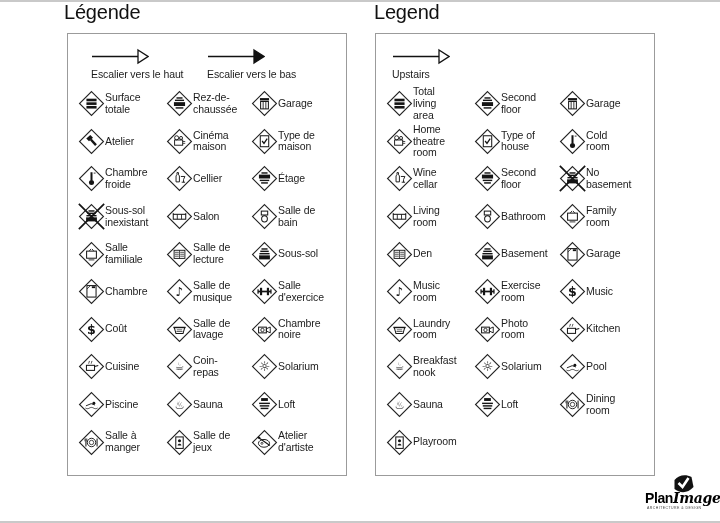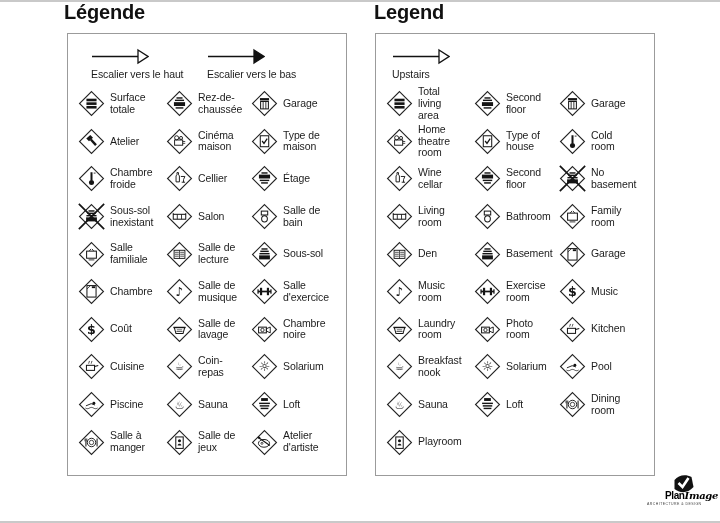--- a/index.html
+++ b/index.html
@@ -6,21 +6,21 @@
   body{
     width:720px;height:523px;position:relative;overflow:hidden;
     background:#ffffff;color:#1c1c1c;
     font-family:"Liberation Sans",sans-serif;
   }
   .edge{position:absolute;left:0;right:0;height:2px;background:#c9c9c9;}
   .edge-top{top:0;}
   .edge-bottom{bottom:0;}
 
   .title{
-    position:absolute;top:1px;font-size:20px;font-weight:bold;
+    position:absolute;top:1px;font-size:20px;font-weight:normal;
     letter-spacing:-0.2px;color:#111;
   }
   .title-fr{left:64px;}
   .title-en{left:374px;}
 
   .panel{
     position:absolute;top:33px;width:280px;height:443px;
     border:1px solid #9b9b9b;background:#fff;box-sizing:border-box;
   }
   .panel-fr{left:67px;}
@@ -35,27 +35,27 @@
   svg.arrow{width:58px;height:17px;display:block;}
   .arrow-label{font-size:10.5px;margin-top:3px;white-space:nowrap;letter-spacing:-0.1px;}
 
   .grid{
     position:absolute;top:51px;left:10px;right:3px;
     display:grid;grid-template-columns:88px 85px 1fr;
   }
   .cell{display:flex;align-items:center;height:37.6px;}
   svg.legend-icon{flex:0 0 auto;}
   .lbl{
-    font-size:10.5px;line-height:1.12;margin-left:5px;
+    font-size:10.5px;line-height:1.12;
     white-space:pre-line;letter-spacing:-0.1px;
   }
 
   .logo{position:absolute;left:645px;top:474px;width:72px;}
   .logo-check{display:block;margin-left:26px;width:25px;height:20px;}
-  .logo-text{font-size:10px;line-height:1;margin-top:-3px;white-space:nowrap;color:#000;margin-left:20px;}
+  .logo-text{font-size:14px;line-height:1;margin-top:-3px;white-space:nowrap;color:#000;}
   .logo-plan{font-weight:bold;letter-spacing:-0.4px;}
   .logo-image{font-style:italic;font-weight:bold;font-family:"DejaVu Serif",serif;letter-spacing:-0.3px;}
   .logo-tagline{
     font-size:3.5px;letter-spacing:0.45px;color:#444;margin-top:1px;
     text-transform:uppercase;margin-left:2px;white-space:nowrap;
   }
 </style>
 </head>
 <body>
 

